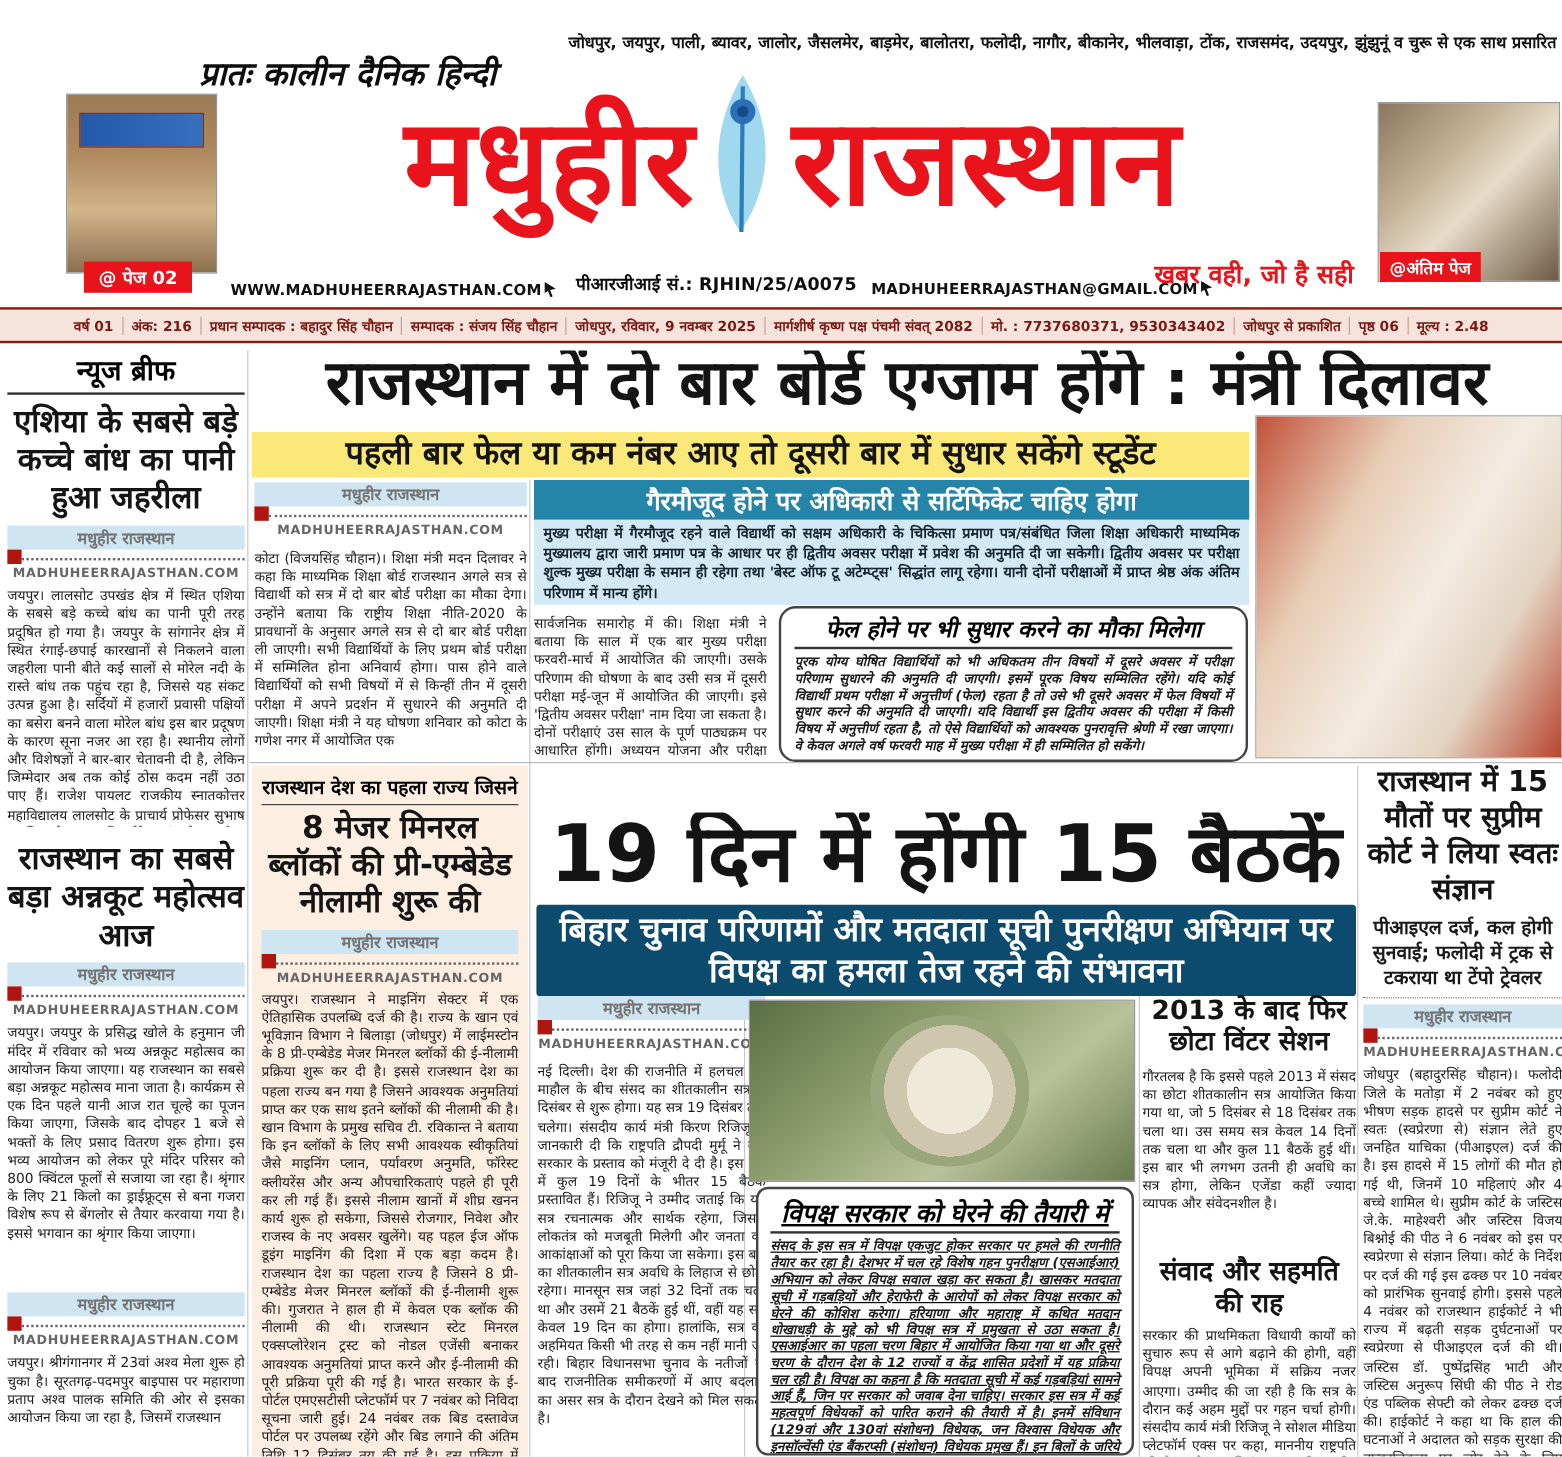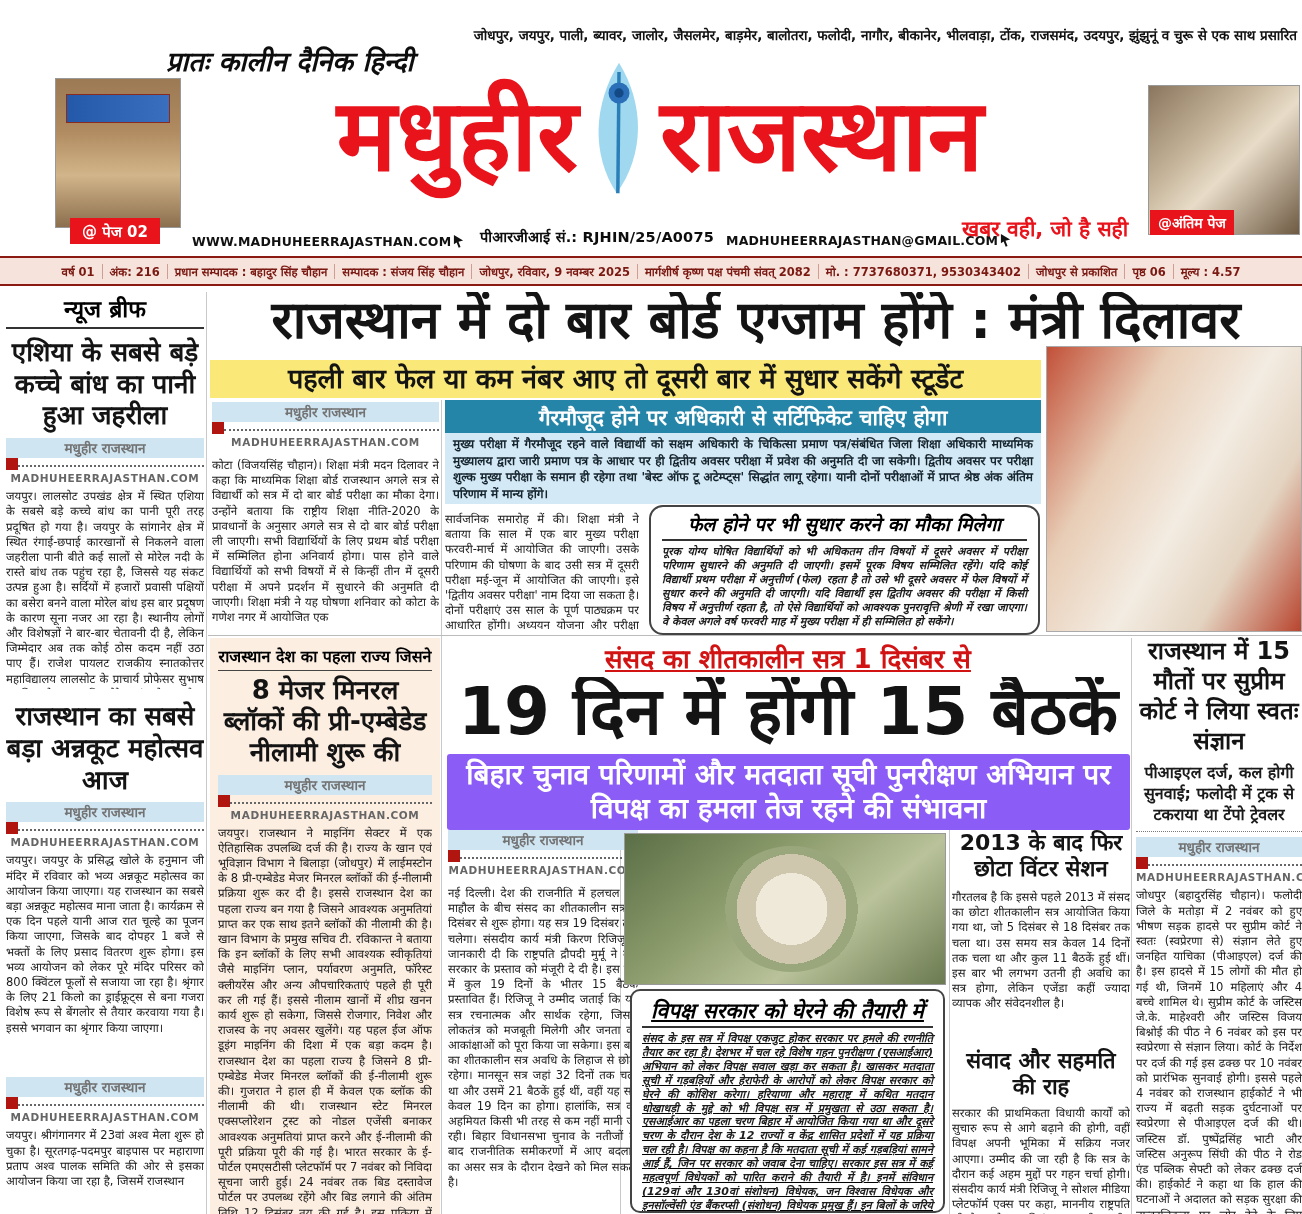--- a/index.html
+++ b/index.html
@@ -59,21 +59,21 @@
 
   
   .mineral { position:absolute; left:210px; top:638px; width:230px; height:576px; background:#fdeee2; padding:7px 8px; overflow:hidden; }
   .mineral-kicker { font-size:16px; font-weight:bold; text-align:center; border-bottom:1px solid #444; padding-bottom:3px; margin-bottom:4px; }
   .mineral-head { font-size:26px; line-height:1.2; font-weight:bold; text-align:center; color:#141414; margin-bottom:6px; }
   .mineral-body { margin-top:5px; }
 
   
   .parl-kicker { position:absolute; left:446px; top:640px; width:684px; font-size:26px; font-weight:bold; color:#d11313; text-align:center; text-decoration:underline; white-space:nowrap; overflow:hidden; }
   .parl-headline { position:absolute; left:446px; top:677px; width:684px; font-size:66px; font-weight:800; color:#141414; text-align:center; line-height:1.05; white-space:nowrap; overflow:hidden; }
-  .parl-grayband { position:absolute; left:447px; top:754px; width:683px; background:#8b5cf6; color:#fff; font-size:28px; line-height:1.22; font-weight:bold; text-align:center; padding:4px 6px; border-radius:3px; }
+  .parl-grayband { position:absolute; left:447px; top:754px; width:683px; background:#0c4a6e; color:#fff; font-size:28px; line-height:1.22; font-weight:bold; text-align:center; padding:4px 6px; border-radius:3px; }
   .parl-byline { position:absolute; left:448px; top:830px; width:190px; }
   .parl-col1 { position:absolute; left:448px; top:886px; width:190px; height:328px; }
   .parliament-photo { left:624px; top:833px; width:322px; height:152px; background:linear-gradient(140deg,#5a6e46 0%,#8a9a6a 35%,#b9c29a 65%,#6b7a50 100%); border:1px solid #999; }
   .parl-building { position:absolute; left:30%; top:8%; width:44%; height:84%; border-radius:50%; background:radial-gradient(circle,#efe9da 0 38%,#cfc6ae 38% 58%,#9aa77c 58% 70%,transparent 70%); }
   .opp-box { position:absolute; left:630px; top:989px; width:315px; height:224px; border:2px solid #444; border-radius:10px; padding:5px 10px; overflow:hidden; background:#fff;text-decoration:underline; }
   .opp-title { font-style:italic; font-weight:bold; font-size:21px; text-align:center; border-bottom:2px solid #333; padding-bottom:2px; margin-bottom:4px; }
   .opp-text { font-style:italic; font-weight:bold; font-size:11px; line-height:13.9px; text-align:justify; color:#1c1c1c; }
   .winter-title { position:absolute; left:952px; top:830px; width:178px; font-size:22px; line-height:1.2; font-weight:bold; text-align:center; color:#141414; }
   .winter-text { position:absolute; left:952px; top:890px; width:178px; height:152px; }
   .dialogue-title { position:absolute; left:952px; top:1048px; width:178px; font-size:22px; line-height:1.2; font-weight:bold; text-align:center; color:#141414; }
@@ -127,21 +127,21 @@
   <div class="infobar">
     <span>वर्ष 01</span>
     <span>अंक: 216</span>
     <span>प्रधान सम्पादक : बहादुर सिंह चौहान</span>
     <span>सम्पादक : संजय सिंह चौहान</span>
     <span>जोधपुर, रविवार, 9 नवम्बर 2025</span>
     <span>मार्गशीर्ष कृष्ण पक्ष पंचमी संवत् 2082</span>
     <span>मो. : 7737680371, 9530343402</span>
     <span>जोधपुर से प्रकाशित</span>
     <span>पृष्ठ 06</span>
-    <span>मूल्य : 4.57</span>
+    <span>मूल्य : 2.48</span>
   </div>
 
   <div class="vline" style="left:206px; top:292px; height:922px;"></div>
   <div class="vline" style="left:441px; top:400px; height:814px;"></div>
   <div class="vline" style="left:1131px; top:638px; height:576px;"></div>
   <div class="vline" style="left:620px; top:830px; height:384px;"></div>
   <div class="vline" style="left:949px; top:830px; height:384px;"></div>
   <div class="hline" style="left:208px; top:635px; width:1094px;"></div>
 
   <aside class="newsbrief">
@@ -210,21 +210,20 @@
       <div class="byline-strip">मधुहीर राजस्थान</div>
       <div class="byline-row">
           <span class="byline-sq"></span>
           <span class="byline-dots"></span>
         </div>
       <div class="byline-src">MADHUHEERRAJASTHAN.COM</div>
     </div>
     <p class="bodytext mineral-body">जयपुर। राजस्थान ने माइनिंग सेक्टर में एक ऐतिहासिक उपलब्धि दर्ज की है। राज्य के खान एवं भूविज्ञान विभाग ने बिलाड़ा (जोधपुर) में लाईमस्टोन के 8 प्री-एम्बेडेड मेजर मिनरल ब्लॉकों की ई-नीलामी प्रक्रिया शुरू कर दी है। इससे राजस्थान देश का पहला राज्य बन गया है जिसने आवश्यक अनुमतियां प्राप्त कर एक साथ इतने ब्लॉकों की नीलामी की है। खान विभाग के प्रमुख सचिव टी. रविकान्त ने बताया कि इन ब्लॉकों के लिए सभी आवश्यक स्वीकृतियां जैसे माइनिंग प्लान, पर्यावरण अनुमति, फॉरेस्ट क्लीयरेंस और अन्य औपचारिकताएं पहले ही पूरी कर ली गई हैं। इससे नीलाम खानों में शीघ्र खनन कार्य शुरू हो सकेगा, जिससे रोजगार, निवेश और राजस्व के नए अवसर खुलेंगे। यह पहल ईज ऑफ डूइंग माइनिंग की दिशा में एक बड़ा कदम है। राजस्थान देश का पहला राज्य है जिसने 8 प्री-एम्बेडेड मेजर मिनरल ब्लॉकों की ई-नीलामी शुरू की। गुजरात ने हाल ही में केवल एक ब्लॉक की नीलामी की थी। राजस्थान स्टेट मिनरल एक्सप्लोरेशन ट्रस्ट को नोडल एजेंसी बनाकर आवश्यक अनुमतियां प्राप्त करने और ई-नीलामी की पूरी प्रक्रिया पूरी की गई है। भारत सरकार के ई-पोर्टल एमएसटीसी प्लेटफॉर्म पर 7 नवंबर को निविदा सूचना जारी हुई। 24 नवंबर तक बिड दस्तावेज पोर्टल पर उपलब्ध रहेंगे और बिड लगाने की अंतिम तिथि 12 दिसंबर तय की गई है। इस प्रक्रिया में नीलामी से पहले सभी सरकारी अनुमतियां प्राप्त कर ली जाती हैं, जिससे खनन कार्य शुरू करने में 2-3 वर्ष का समय बच जाता है।</p>
   </section>
 
-  <div class="parl-kicker">संसद का शीतकालीन सत्र 1 दिसंबर से</div>
   <h1 class="parl-headline">19 दिन में होंगी 15 बैठकें</h1>
   <div class="parl-grayband">बिहार चुनाव परिणामों और मतदाता सूची पुनरीक्षण अभियान पर विपक्ष का हमला तेज रहने की संभावना</div>
 
   <div class="byline parl-byline">
     <div class="byline-strip">मधुहीर राजस्थान</div>
     <div class="byline-row">
         <span class="byline-sq"></span>
         <span class="byline-dots"></span>
       </div>
     <div class="byline-src">MADHUHEERRAJASTHAN.COM</div>

